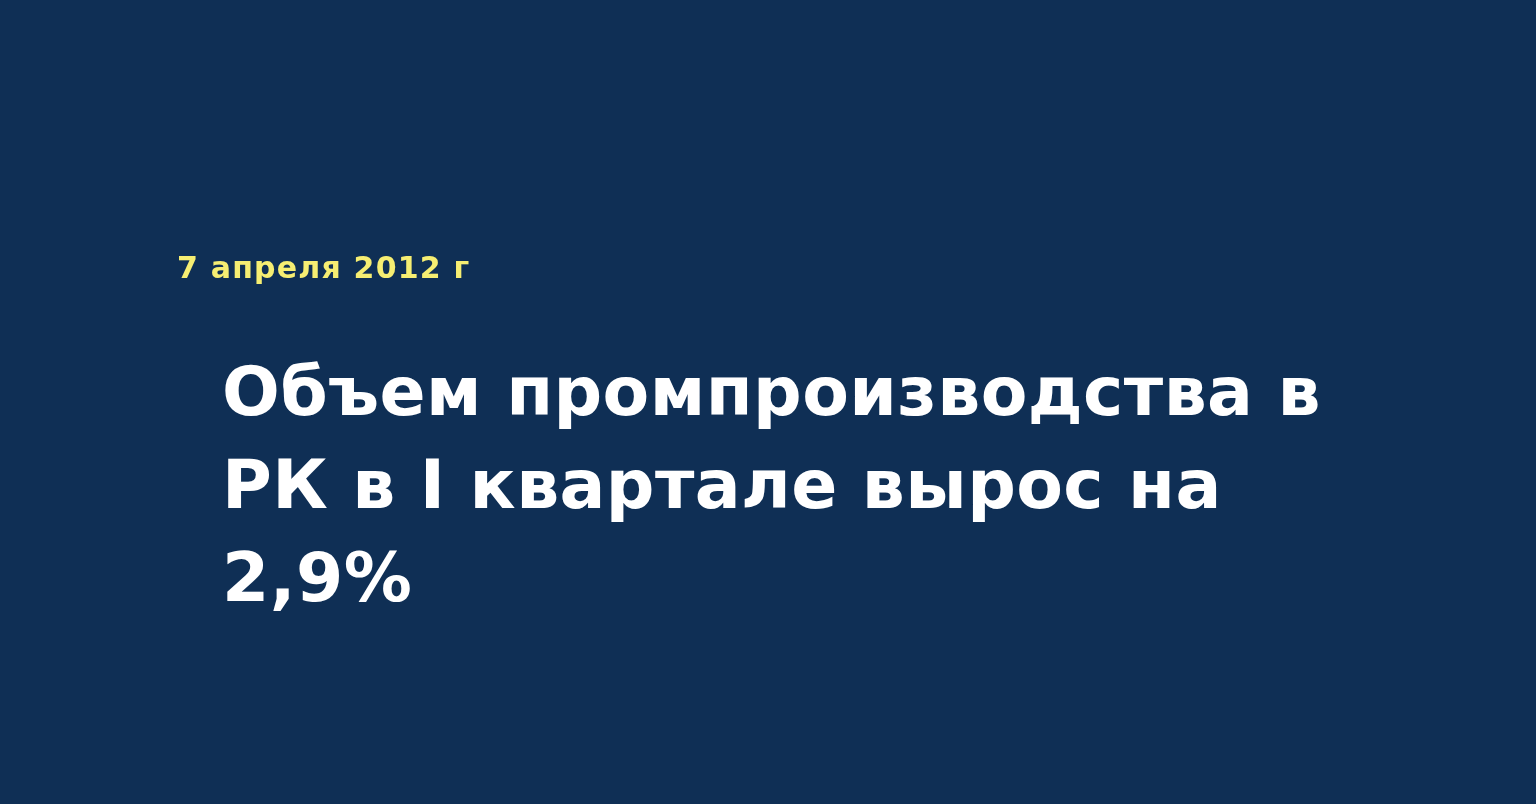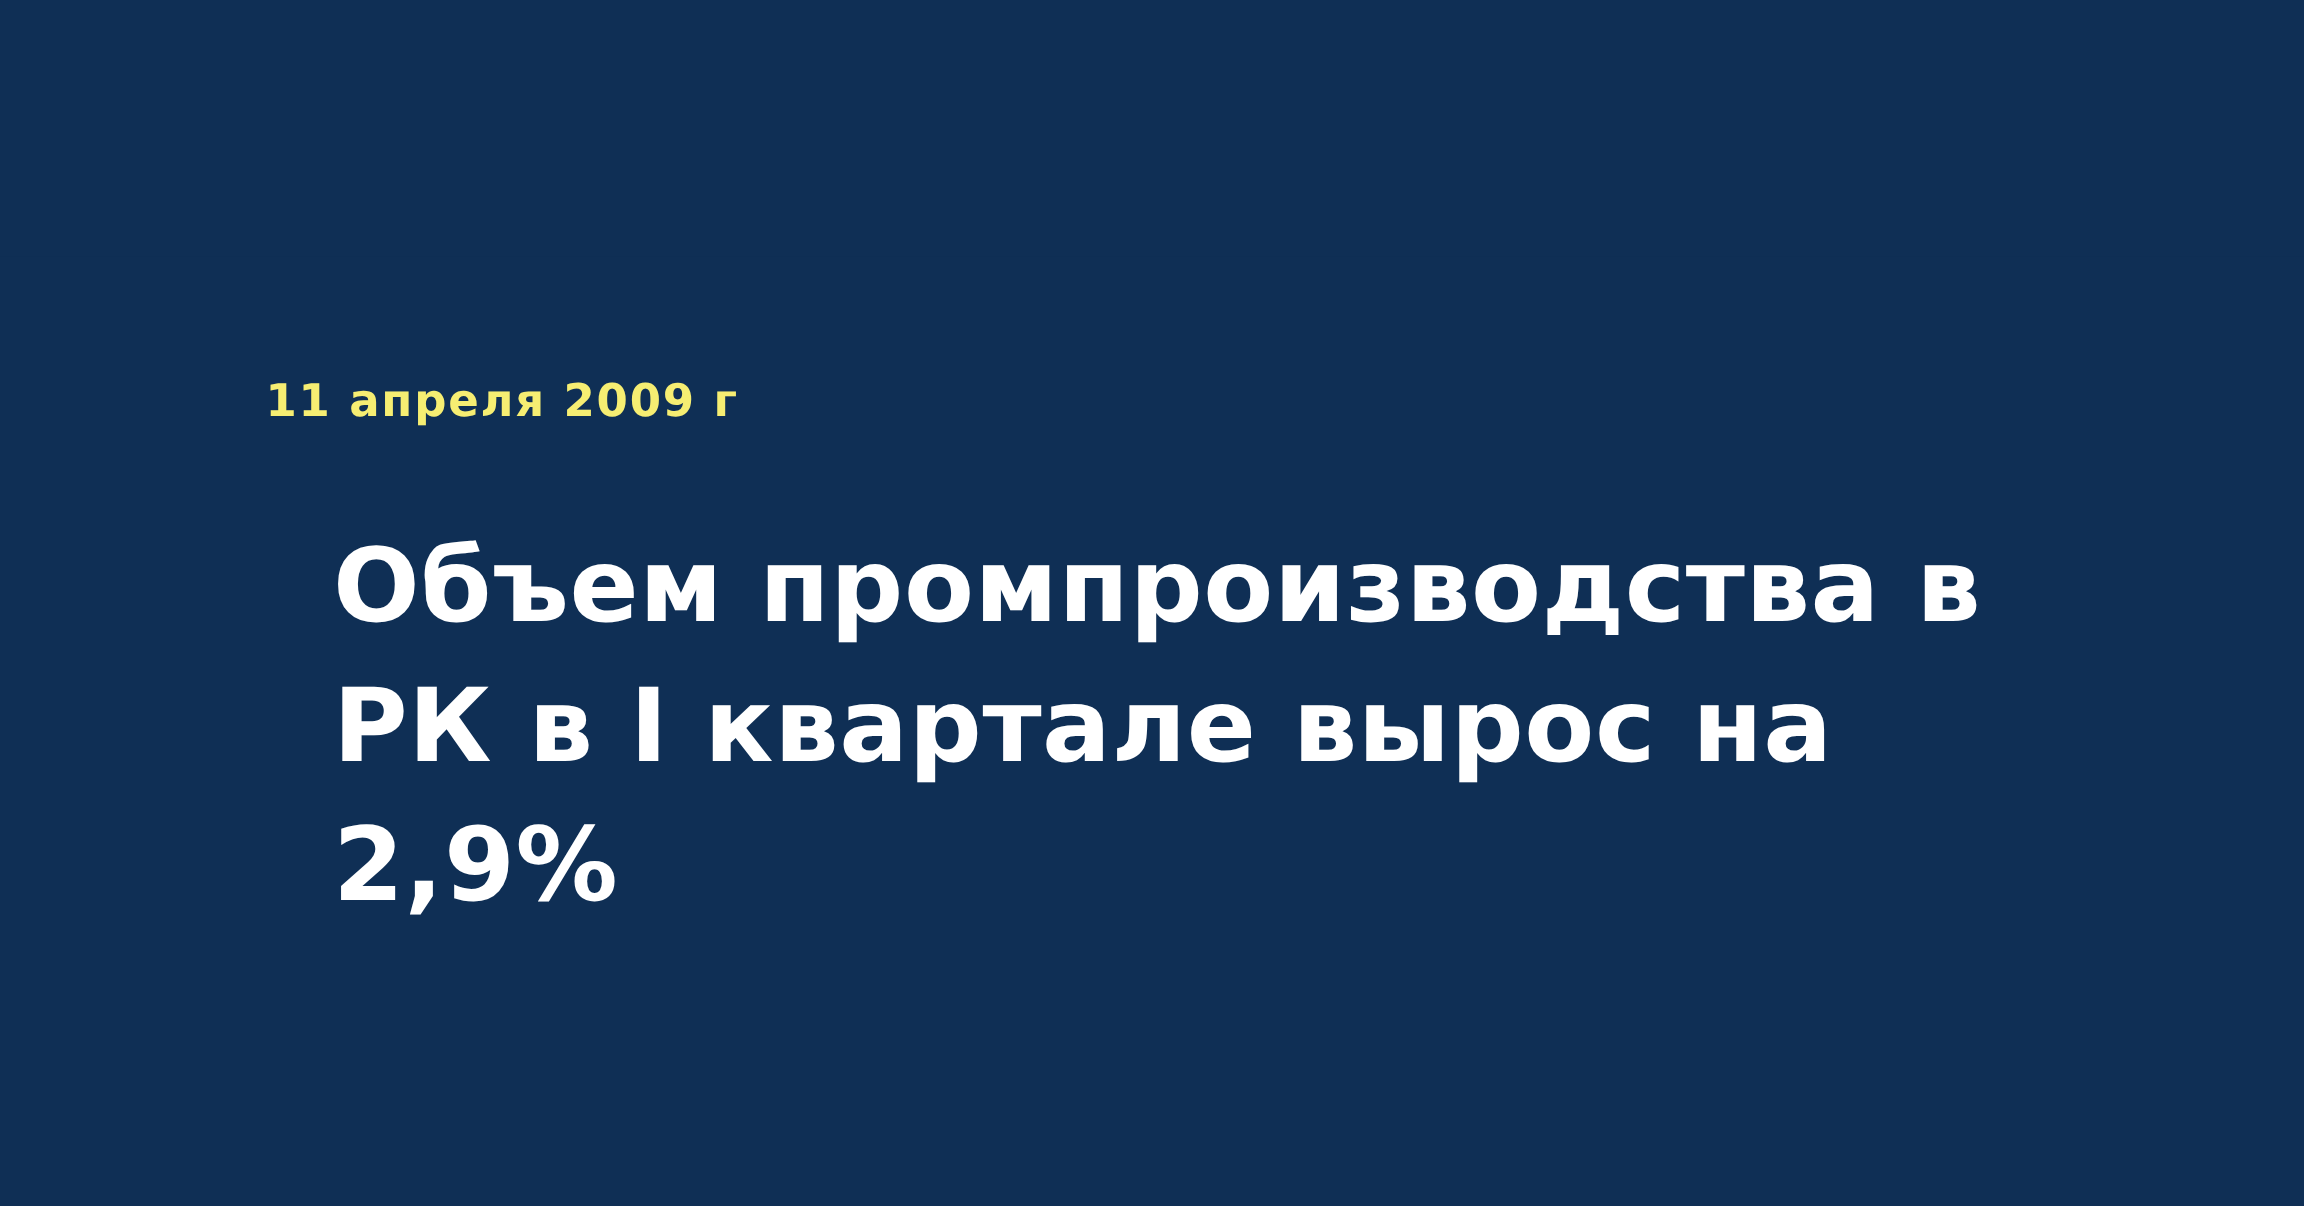--- a/index.html
+++ b/index.html
@@ -131,18 +131,18 @@
   }
 </style>
 </head>
 <body>
 
 <div class="page">
 
 
   <div class="article">
     <div class="article-inner">
-      <div class="article-date">11 апреля 2009 г</div>
+      <div class="article-date">7 апреля 2012 г</div>
       <h1 class="article-title">Объем промпроизводства в РК в I квартале вырос на 2,9%</h1>
     </div>
   </div>
 
 </div>
 
 </body></html>

